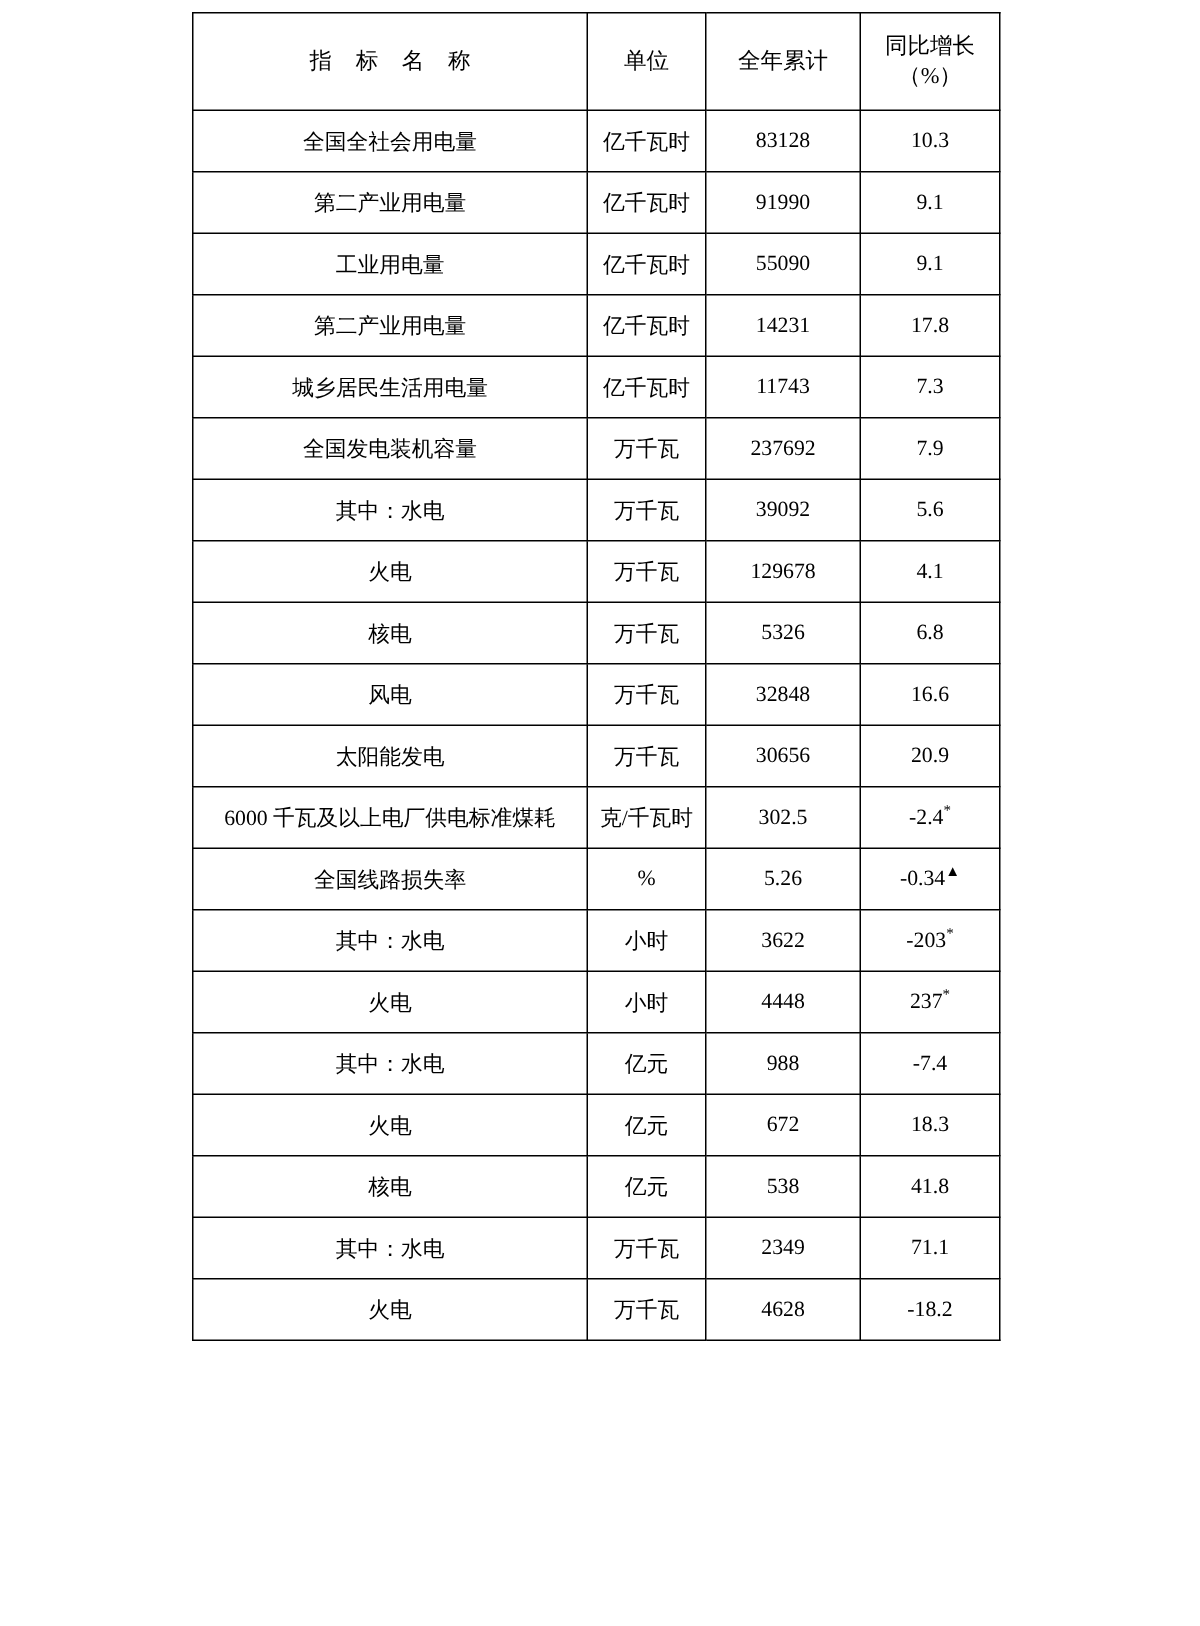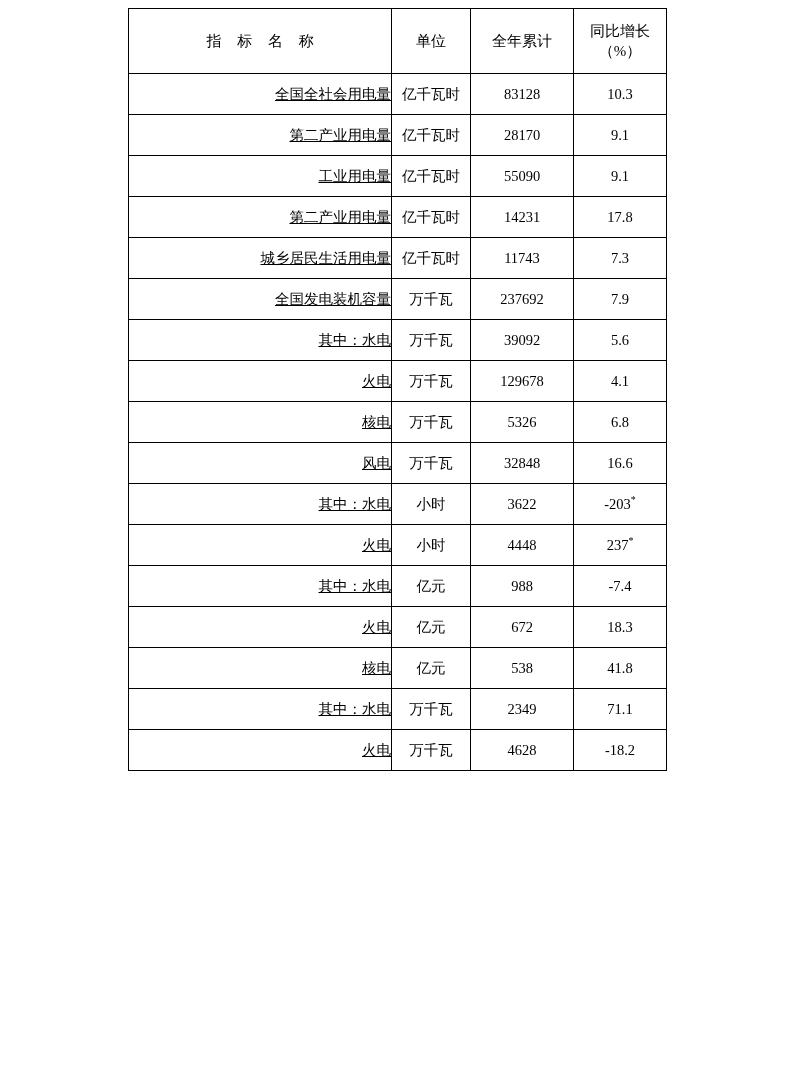--- a/index.html
+++ b/index.html
@@ -52,23 +52,22 @@
   }
   thead td.hdr-name {
     letter-spacing: 6px;
     text-indent: 6px;
   }
   tbody td {
     height: 40px;
     font-size: 14.5px;
   }
   td.name {
-    text-align: right;
+    text-align: center;
     padding-left: 8px;
-    text-decoration: underline;
   }
   td.unit, td.total, td.yoy {
     text-align: center;
   }
   
   .lvl0 { padding-left: 8px; }
   .lvl1 { padding-left: 36px; }
   .lvl2 { padding-left: 64px; }
   .lvl3 { padding-left: 92px; }
 
@@ -105,21 +104,21 @@
       <tbody id="table-body">
           <tr>
             <td class="name lvl0">全国全社会用电量</td>
             <td class="unit">亿千瓦时</td>
             <td class="total">83128</td>
             <td class="yoy nowrap"><span>10.3</span></td>
           </tr>
           <tr>
             <td class="name lvl2">第二产业用电量</td>
             <td class="unit">亿千瓦时</td>
-            <td class="total">28170</td>
+            <td class="total">91990</td>
             <td class="yoy nowrap"><span>9.1</span></td>
           </tr>
           <tr>
             <td class="name lvl3">工业用电量</td>
             <td class="unit">亿千瓦时</td>
             <td class="total">55090</td>
             <td class="yoy nowrap"><span>9.1</span></td>
           </tr>
           <tr>
             <td class="name lvl2">第二产业用电量</td>
@@ -155,20 +154,38 @@
             <td class="name lvl2">核电</td>
             <td class="unit">万千瓦</td>
             <td class="total">5326</td>
             <td class="yoy nowrap"><span>6.8</span></td>
           </tr>
           <tr>
             <td class="name lvl2">风电</td>
             <td class="unit">万千瓦</td>
             <td class="total">32848</td>
             <td class="yoy nowrap"><span>16.6</span></td>
+          </tr>
+          <tr>
+            <td class="name lvl2">太阳能发电</td>
+            <td class="unit">万千瓦</td>
+            <td class="total">30656</td>
+            <td class="yoy nowrap"><span>20.9</span></td>
+          </tr>
+          <tr>
+            <td class="name lvl0">6000 千瓦及以上电厂供电标准煤耗</td>
+            <td class="unit">克/千瓦时</td>
+            <td class="total">302.5</td>
+            <td class="yoy nowrap"><span>-2.4</span><span class="sup">*</span></td>
+          </tr>
+          <tr>
+            <td class="name lvl0">全国线路损失率</td>
+            <td class="unit">%</td>
+            <td class="total">5.26</td>
+            <td class="yoy nowrap"><span>-0.34</span><span class="sup">▲</span></td>
           </tr>
           <tr>
             <td class="name lvl1">其中：水电</td>
             <td class="unit">小时</td>
             <td class="total">3622</td>
             <td class="yoy nowrap"><span>-203</span><span class="sup">*</span></td>
           </tr>
           <tr>
             <td class="name lvl2">火电</td>
             <td class="unit">小时</td>

